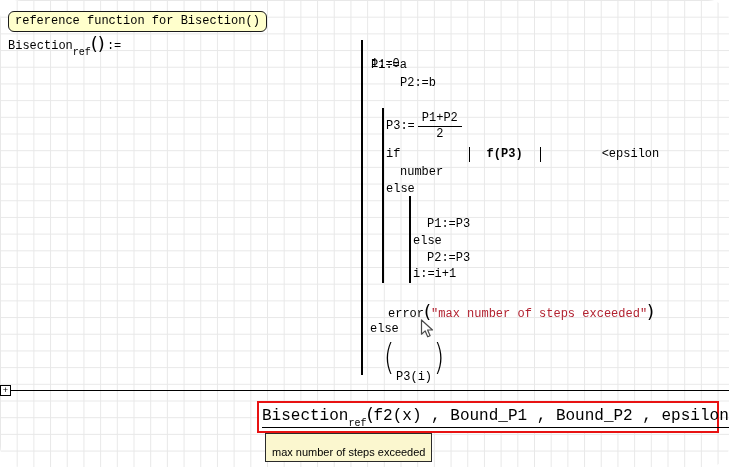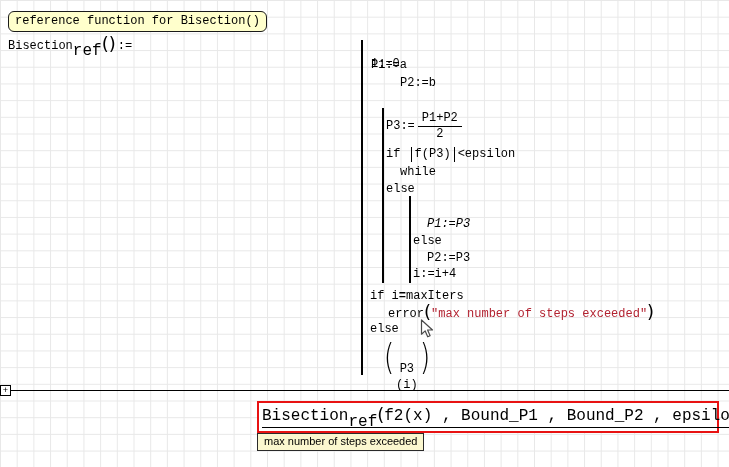--- a/index.html
+++ b/index.html
@@ -3,53 +3,54 @@
 <meta charset="utf-8">
 <style>
   html,body{margin:0;padding:0;background:#fff;}
   .canvas{
     position:relative;width:729px;height:467px;overflow:hidden;background:#fff;
     background-image:
       linear-gradient(to right,#e8e8e8 1px,transparent 1px),
       linear-gradient(to bottom,#e8e8e8 1px,transparent 1px);
     background-size:16.7px 16.7px;
     font-family:"Liberation Mono","DejaVu Sans Mono",monospace;
+    border-radius:21px;
   }
   .math{position:absolute;font:12px/15px "Liberation Mono","DejaVu Sans Mono",monospace;color:#000;white-space:pre;}
   .row{display:flex;align-items:baseline;}
   .note{
     position:absolute;left:8px;top:11px;background:#ffffcc;border:1px solid #1a1a1a;
     border-radius:6px;padding:2px 6px 3px 6px;font:12px/14px "Liberation Mono","DejaVu Sans Mono",monospace;white-space:pre;
   }
-  .sub{font-size:16px;position:relative;top:6px;}
+  .sub{font-size:10px;position:relative;top:6px;}
   .bparen{font-size:18px;font-family:"DejaVu Sans",sans-serif;position:relative;top:1px;line-height:10px;}
   .vbar{position:absolute;width:2px;background:#000;}
   .frac{display:inline-flex;flex-direction:column;align-items:center;margin-left:3px;}
   .frac-num{padding:0 4px;}
   .frac-den{border-top:1px solid #000;align-self:stretch;text-align:center;}
-  .absbar{display:inline-block;border-left:1px solid #000;border-right:1px solid #000;padding:0 3px;margin:0 3px;}
+  .absbar{display:inline-block;border-left:1px solid #000;border-right:1px solid #000;padding:0 17px;margin:0 17px;font-weight:bold;}
   .beq{font-weight:bold;}
   .err{color:#b22230;}
   .vecwrap{display:flex;align-items:center;}
   .vparen{font-size:36px;font-family:"DejaVu Sans",sans-serif;font-weight:300;line-height:40px;transform:scaleX(0.75);}
-  .veccol{display:flex;flex-direction:column;align-items:center;font:12px/16px "Liberation Mono","DejaVu Sans Mono",monospace;white-space:pre;margin-top:40px;}
+  .veccol{display:flex;flex-direction:row;align-items:center;font:12px/16px "Liberation Mono","DejaVu Sans Mono",monospace;white-space:pre;margin-top:40px;}
   .pbline{position:absolute;height:1px;background:#000;}
   .pbbox{
     position:absolute;width:9px;height:9px;border:1px solid #000;background:#fff;
     font:9px/9px "Liberation Sans",sans-serif;text-align:center;color:#000;
   }
   .result{
     position:absolute;left:257px;top:401px;width:452px;height:28px;background:#fff;
     border:2px solid #e81212;display:flex;align-items:center;padding:0 3px;
   }
   .uline{display:inline-flex;align-items:baseline;border-bottom:1px solid #000;padding-bottom:2px;white-space:pre;}
   .ph{width:6px;height:9px;background:#000;display:inline-block;margin-left:6px;}
   .tooltip{
-    position:absolute;left:257px;top:433px;background:#fbf7cf;border:1px solid #2a2a2a;
-    padding:1px 6px 2px 6px;font:11px/13px "Liberation Sans",sans-serif;color:#000;white-space:pre;
+    position:absolute;left:265px;top:433px;background:#fbf7cf;border:1px solid #2a2a2a;
+    padding:12px 6px 2px 6px;font:11px/13px "Liberation Sans",sans-serif;color:#000;white-space:pre;
   }
   .cursor{position:absolute;left:420px;top:319px;}
 </style>
 </head>
 <body>
 
 <div class="canvas">
 
   <div class="note">reference function for Bisection()</div>
 
@@ -66,36 +67,33 @@
   <div class="math" style="left:371px;top:76px;margin-left:29px;">P2:=b</div>
 
   <div class="math" style="left:386px;top:111px;display:flex;align-items:center;">
     <span>P3:=</span>
     <span class="frac">
       <span class="frac-num">P1+P2</span>
       <span class="frac-den">2</span>
     </span>
   </div>
 
-  <div class="math row" style="left:386px;top:147px;">
+  <div class="math row" style="left:386px;top:147px;gap:44px;">
     <span>if </span>
     <span class="absbar">f(P3)</span>
     <span>&lt;epsilon</span>
   </div>
 
-  <div class="math" style="left:400px;top:165px;">while</div>
+  <div class="math" style="left:400px;top:165px;">number</div>
   <div class="math" style="left:386px;top:182px;">else</div>
-  <div class="math" style="left:427px;top:217px;font-style:italic;">P1:=P3</div>
+  <div class="math" style="left:427px;top:217px;">P1:=P3</div>
   <div class="math" style="left:413px;top:234px;">else</div>
   <div class="math" style="left:427px;top:251px;">P2:=P3</div>
-  <div class="math" style="left:413px;top:267px;">i:=i+4</div>
+  <div class="math" style="left:413px;top:267px;">i:=i+1</div>
 
-  <div class="math row" style="left:370px;top:289px;">
-    <span>if i</span><span class="beq">=</span><span>maxIters</span>
-  </div>
 
   <div class="math row" style="left:388px;top:306px;">
     <span>error</span><span class="bparen">(</span><span class="err">"max number of steps exceeded"</span><span class="bparen">)</span>
   </div>
 
   <div class="math" style="left:370px;top:322px;">else</div>
 
   <div class="math vecwrap" style="left:382px;top:336px;height:42px;">
     <span class="vparen">(</span>
     <span class="veccol">

